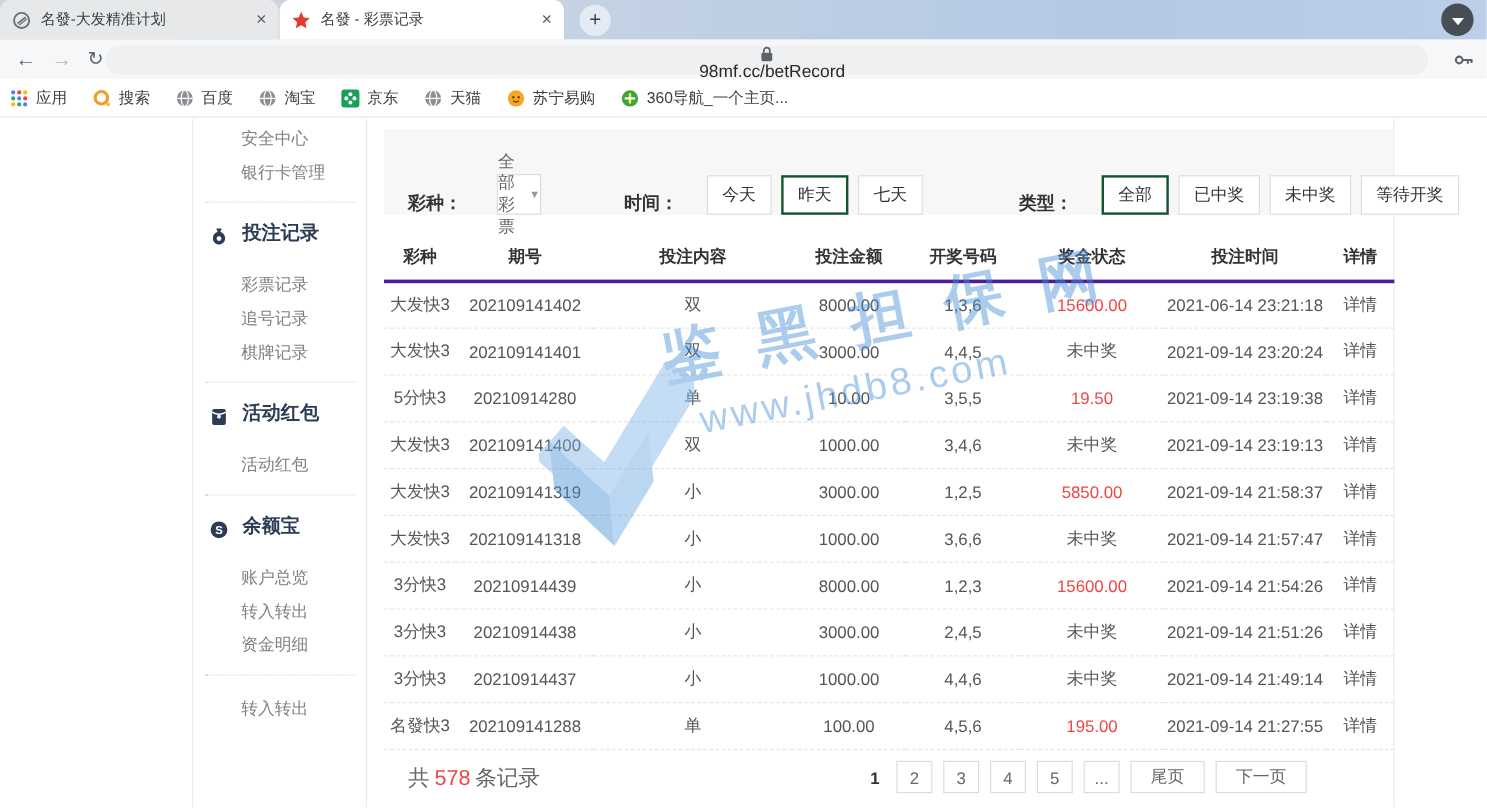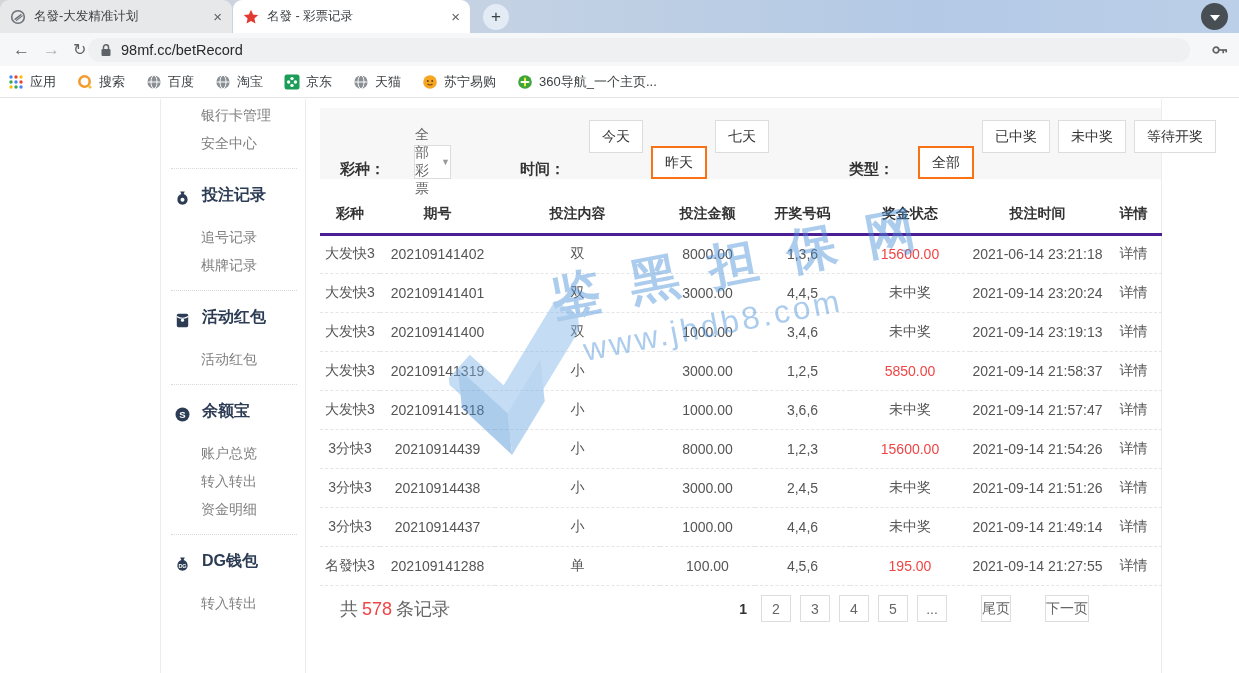--- a/index.html
+++ b/index.html
@@ -19,21 +19,21 @@
   .newtab { position:absolute; left:483px; top:4px; width:26px; height:26px; border-radius:50%;
     background:#e3ebf4; color:#3c4043; font-size:17px; text-align:center; line-height:25px; }
   .media-btn { position:absolute; right:11px; top:3px; width:27px; height:27px; border-radius:50%; background:#474f54;
     display:flex; align-items:center; justify-content:center; }
   .media-btn .tri { width:0; height:0; border-left:5px solid transparent; border-right:5px solid transparent; border-top:6px solid #fff; margin-top:2px; }
 
   .toolbar { position:absolute; left:0; top:33px; width:1239px; height:33px; background:#f6f7f8; display:flex; align-items:center; }
   .nav-ic { font-size:17px; color:#5f6368; margin-left:13px; line-height:1; }
   .nav-ic.disabled { color:#b3b6b9; }
   .urlbar { position:absolute; left:88px; top:5px; width:1102px; height:24px; background:#eef0f2; border-radius:12px;
-    display:flex; align-items:center; padding:0 12px; }
+    display:flex; align-items:center; padding:0 12px;flex-direction:column; }
   .url-text { font-size:14.5px; color:#27292b; margin-left:9px; }
   .key-ic { position:absolute; right:10px; top:8px; width:18px; height:18px; }
 
   .bookmarks { position:absolute; left:0; top:66px; width:1239px; height:32px; background:#ffffff;
     border-bottom:1px solid #e4e4e4; display:flex; align-items:center; padding-left:8px; }
   .bm-item { display:flex; align-items:center; margin-right:21px;text-align:right; }
   .bm-icon { width:16px; height:16px; margin-right:6px; display:inline-block; }
   .bm-label { font-size:13px; color:#3c4043; white-space:nowrap; }
 
   
@@ -51,38 +51,38 @@
   .main { position:absolute; left:320px; top:0; width:842px; height:574px; border-right:1px solid #ececec; }
   .filter-bar { margin-top:9px; height:71px; background:#f7f7f7; display:flex; align-items:flex-end; padding-left:20px;gap:16px; }
   .flabel { font-size:15px; font-weight:bold; color:#333; white-space:nowrap; }
   .select-box { width:106px; height:34px; background:#fff; border:1px solid #ddd; margin-left:13px;
     display:flex; align-items:center; justify-content:center; font-size:14px; color:#666; }
   .select-box .caret { font-size:9px; color:#999; margin-left:12px; }
   .gap-time { margin-left:53px; }
   .gap-type { margin-left:64px; }
   .fbtn { height:33px; min-width:46px; padding:0 12px; background:#fff; border:1px solid #ddd; margin-left:8px;
     font-size:14px; color:#333; display:inline-flex; align-items:center; justify-content:center; white-space:nowrap; }
-  .fbtn.selected { border:2px solid #f97316;margin-top:26px; }
+  .fbtn.selected { border:2px solid #14532d; }
 
   table.rec { width:842px; border-collapse:collapse; table-layout:fixed; margin-top:17px; }
   table.rec th { height:38px; font-size:14px; font-weight:bold; color:#333; border-bottom:3px solid #4c1d95; text-align:center; }
   table.rec td { height:39px; font-size:14px; color:#555; border-bottom:1px dashed #e5e5e5; text-align:center; white-space:nowrap; overflow:hidden; }
   td.c-lottery { color:#42a0e8; }
   td.c-detail { color:#42a0e8; }
   td.c-prize.win { color:#ef4545; }
   td.c-time { font-size:13.5px; }
 
   .pager { height:42px; display:flex; align-items:center; padding:0 72px 0 20px; margin-top:2px; }
   .total { font-size:18px; color:#666; }
   .total .num { color:#ef4545; margin:0 4px; }
   .pages { margin-left:auto; display:flex; align-items:center; }
   .pg-current { font-size:14px; font-weight:bold; color:#333; margin-right:14px; }
   .pg-btn { min-width:30px; height:27px; padding:0 8px; border:1px solid #ddd; background:#fff; color:#666; font-size:14px;
     display:inline-flex; align-items:center; justify-content:center; margin-right:9px; }
-  .pg-btn.wide { padding:0 0;margin-left:25px; }
+  .pg-btn.wide { padding:0 16px; }
   .pg-btn:last-child { margin-right:0; }
 
   
   .watermark { position:absolute; left:445px; top:150px; width:570px; height:330px; pointer-events:none; opacity:.45; }
   .wm-logo { position:absolute; left:5px; top:45px; width:135px; height:185px; transform:rotate(-6deg); }
   .wm-text { position:absolute; left:100px; top:18px; transform:rotate(-11deg); transform-origin:left top; color:#4a90d9; }
   .wm-l1 { font-size:50px; font-weight:bold; letter-spacing:30px; white-space:nowrap; }
   .wm-l2 { font-size:32px; letter-spacing:3px; margin-top:4px; margin-left:22px; white-space:nowrap; }
 </style>
 </head>
@@ -210,31 +210,32 @@
           <rect x="7" y="3.5" width="2" height="9" rx="1" fill="#eef542"></rect>
           <rect x="3.5" y="7" width="9" height="2" rx="1" fill="#fff"></rect>
         </svg></span>
       <span class="bm-label">360导航_一个主页...</span>
     </div>
   </div>
 
 <div class="page">
 
   <aside class="sidebar" id="sidebar">
+      <div class="side-sub clickable">安全中心</div>
       <div class="side-sub clickable">银行卡管理</div>
-      <div class="side-sub clickable">安全中心</div>
       <div class="side-div"></div>
       <div class="side-head clickable">
         <span class="gicon"><svg viewBox="0 0 17 17">
             <path d="M6.2 1.5 h4.6 l-1.2 2.6 c2.4 .7 4 2.8 4 5.4 0 3.3-2.4 5.2-5.1 5.2 S3.4 12.8 3.4 9.5 c0-2.6 1.6-4.7 4-5.4 Z" fill="#2c3c54"></path>
             <circle cx="8.5" cy="9.8" r="2" fill="#fff"></circle>
           </svg></span>
         <span>投注记录</span>
       </div>
       <div class="group-items">
+        <div class="side-sub clickable">彩票记录</div>
         <div class="side-sub clickable">追号记录</div>
         <div class="side-sub clickable">棋牌记录</div>
       </div>
       <div class="side-div"></div>
       <div class="side-head clickable">
         <span class="gicon"><svg viewBox="0 0 17 17">
             <rect x="2.8" y="1.8" width="11.4" height="13.4" rx="1.6" fill="#2c3c54"></rect>
             <path d="M2.8 4.5 Q8.5 8 14.2 4.5" fill="none" stroke="#fff" stroke-width="1.2"></path>
             <circle cx="8.5" cy="8.2" r="1.6" fill="#fff"></circle>
           </svg></span>
@@ -250,27 +251,20 @@
             <text x="8.5" y="12" font-size="9.5" font-weight="bold" fill="#fff" text-anchor="middle" font-family="Liberation Sans,sans-serif">S</text>
           </svg></span>
         <span>余额宝</span>
       </div>
       <div class="group-items">
         <div class="side-sub clickable">账户总览</div>
         <div class="side-sub clickable">转入转出</div>
         <div class="side-sub clickable">资金明细</div>
       </div>
       <div class="side-div"></div>
-      <div class="side-head clickable">
-        <span class="gicon"><svg viewBox="0 0 17 17">
-            <path d="M6.2 1.5 h4.6 l-1.2 2.6 c2.4 .7 4 2.8 4 5.4 0 3.3-2.4 5.2-5.1 5.2 S3.4 12.8 3.4 9.5 c0-2.6 1.6-4.7 4-5.4 Z" fill="#2c3c54"></path>
-            <text x="8.5" y="12" font-size="5.5" font-weight="bold" fill="#fff" text-anchor="middle" font-family="Liberation Sans,sans-serif">DG</text>
-          </svg></span>
-        <span>DG钱包</span>
-      </div>
       <div class="group-items">
         <div class="side-sub clickable">转入转出</div>
       </div>
     </aside>
 
   <div class="main">
     <div class="filter-bar">
       <span class="flabel">彩种：</span>
       <div class="select-box clickable">
         <span>全部彩票</span>
@@ -329,20 +323,30 @@
             <td class="c-lottery clickable">大发快3</td>
             <td class="c-issue">202109141401</td>
             <td class="c-content">双</td>
             <td class="c-amount">3000.00</td>
             <td class="c-numbers">4,4,5</td>
             <td class="c-prize">未中奖</td>
             <td class="c-time">2021-09-14 23:20:24</td>
             <td class="c-detail clickable">详情</td>
           </tr>
           <tr>
+            <td class="c-lottery clickable">5分快3</td>
+            <td class="c-issue">20210914280</td>
+            <td class="c-content">单</td>
+            <td class="c-amount">10.00</td>
+            <td class="c-numbers">3,5,5</td>
+            <td class="c-prize win">19.50</td>
+            <td class="c-time">2021-09-14 23:19:38</td>
+            <td class="c-detail clickable">详情</td>
+          </tr>
+          <tr>
             <td class="c-lottery clickable">大发快3</td>
             <td class="c-issue">202109141400</td>
             <td class="c-content">双</td>
             <td class="c-amount">1000.00</td>
             <td class="c-numbers">3,4,6</td>
             <td class="c-prize">未中奖</td>
             <td class="c-time">2021-09-14 23:19:13</td>
             <td class="c-detail clickable">详情</td>
           </tr>
           <tr>

